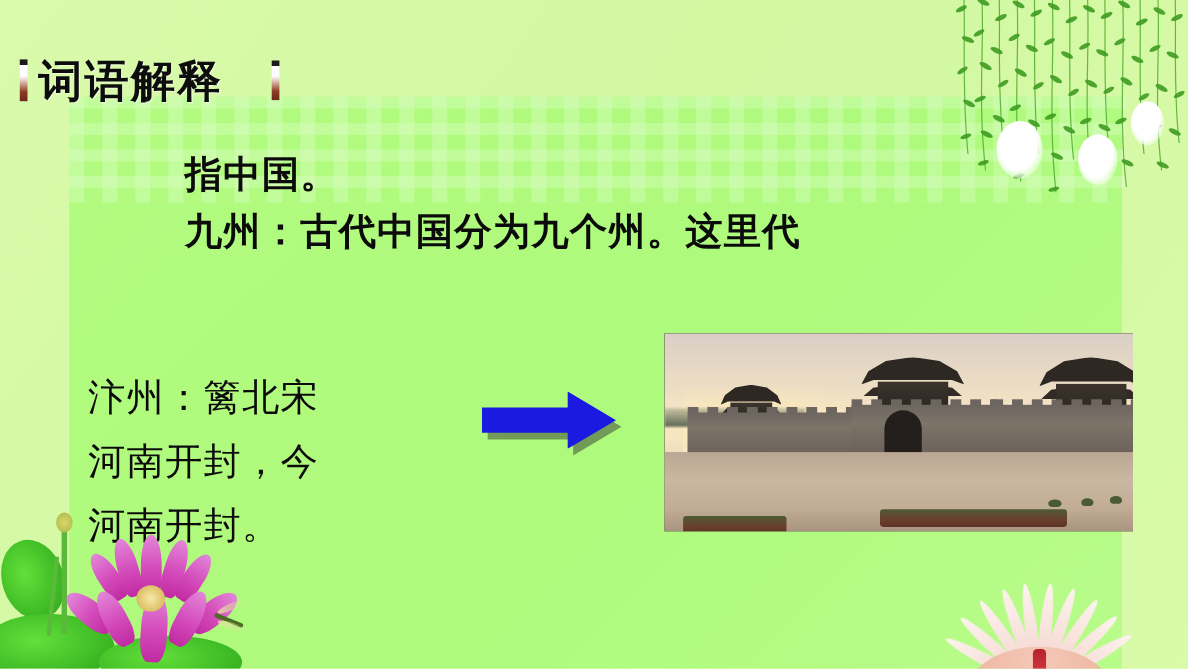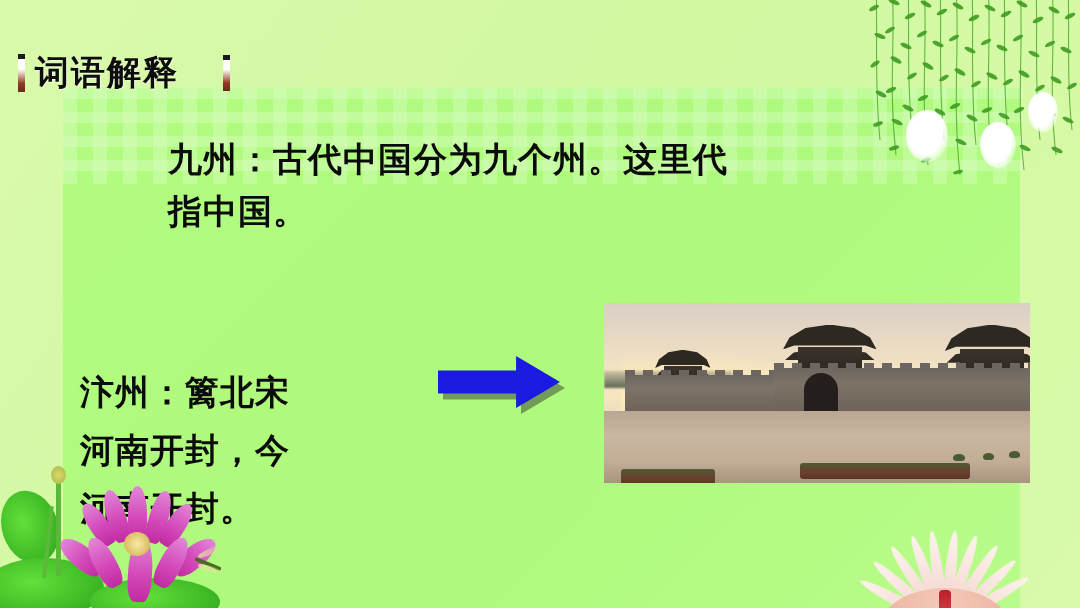--- a/index.html
+++ b/index.html
@@ -54,39 +54,39 @@
     display: flex; align-items: center; gap: 10px;
     height: 46px;
   }
   .tick {
     width: 7px; height: 38px;
     background: linear-gradient(to bottom,#1b1b1b 0 5px,#fdfdfd 5px 40%,#d6b3a4 55%,#8e3a23 78%,#6d2a18 100%);
   }
   .tick.right { height: 36px; margin-left: 34px; }
   .title-text {
     font-family: "Liberation Serif", serif;
-    font-size: 34px; font-weight: 700; color: #0d0d0d;
+    font-size: 40px; font-weight: 700; color: #0d0d0d;
     letter-spacing: 2px;
     text-shadow: 1px 1px 0 rgba(255,255,255,.55);
     white-space: nowrap;
   }
 
   
   .block-a {
     position: absolute; left: 168px; top: 134px;
     width: 700px;
     font-family: "Liberation Serif", serif;
     font-size: 34px; font-weight: 700; color: #0b0b0b;
     line-height: 52px; letter-spacing: 1px;
   }
   .block-b {
-    position: absolute; left: 80px; top: 364px;
+    position: absolute; left: 80px; top: 334px;
     width: 290px;
     font-family: "Liberation Serif", serif;
-    font-size: 34px; font-weight: 700; color: #0b0b0b;
+    font-size: 34px; font-weight: 400; color: #0b0b0b;
     line-height: 58px; letter-spacing: 1px;
   }
 
   
   .arrow-wrap {
     position: absolute; left: 438px; top: 356px;
     width: 122px; height: 52px;
   }
   .arrow, .arrow-shadow {
     position: absolute; left: 0; top: 0; width: 122px; height: 52px;
@@ -370,22 +370,22 @@
   <div class="lantern" style="left:980px; top:122px; width:36px; height:46px;"></div>
   <div class="lantern" style="left:1028px; top:92px; width:30px; height:40px;"></div>
 
   <div class="title-row">
     <div class="tick"></div>
     <div class="title-text">词语解释</div>
     <div class="tick right"></div>
   </div>
 
   <div class="block-a">
+    <div>指中国。</div>
     <div>九州：古代中国分为九个州。这里代</div>
-    <div>指中国。</div>
   </div>
 
   <div class="block-b">
     <div>汴州：篱北宋</div>
     <div>河南开封，今</div>
     <div>河南开封。</div>
   </div>
 
   <div class="arrow-wrap">
     <div class="arrow-shadow">

